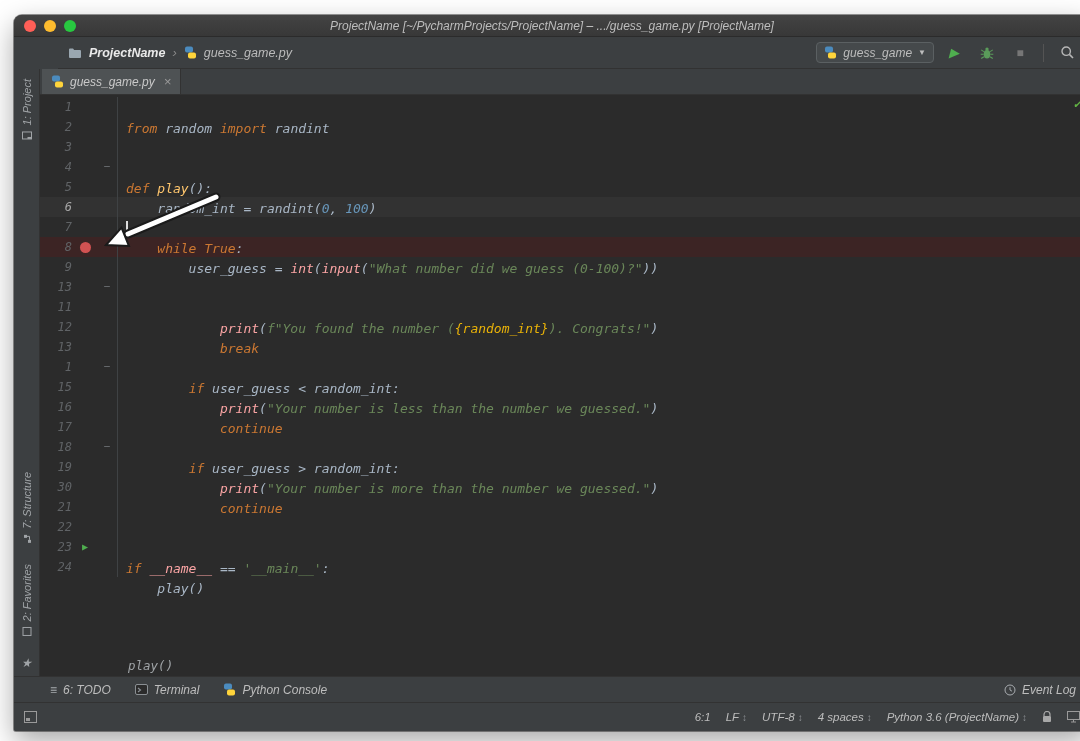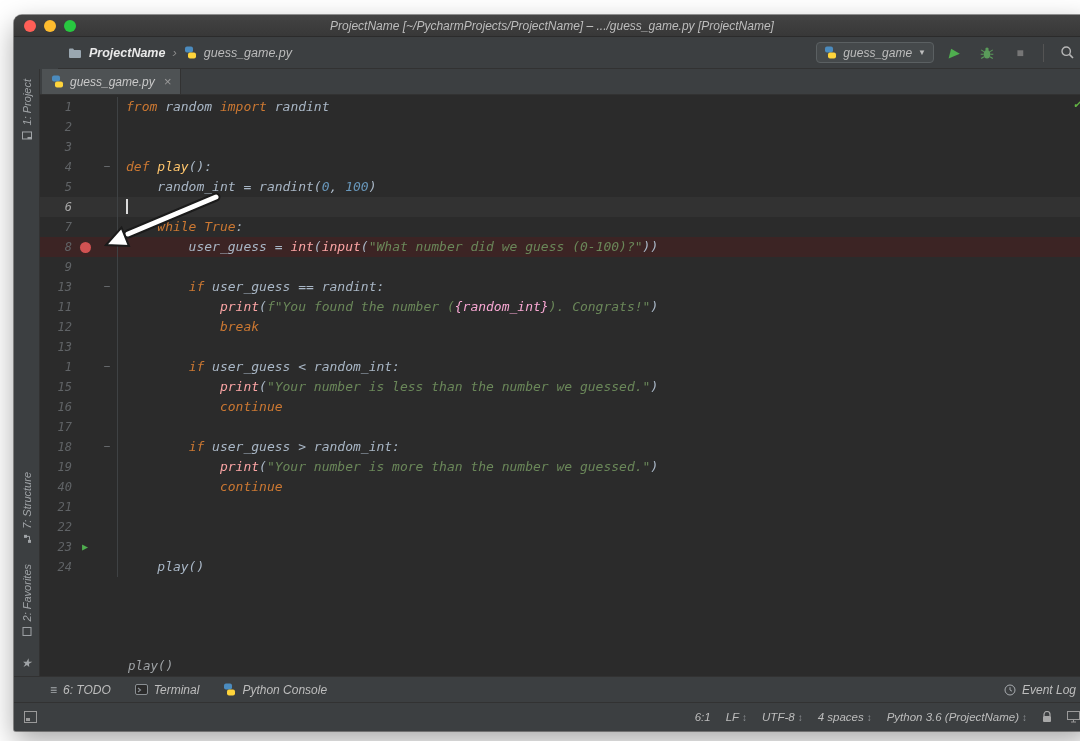--- a/index.html
+++ b/index.html
@@ -53,24 +53,24 @@
   .row.cur{background:#323232;}
   .row.bp{background:#3c2424;}
   .gut{flex:0 0 78px;display:flex;align-items:center;border-right:1px solid #3f4244;}
   .ln{flex:0 0 32px;text-align:right;color:#606366;font-size:12px;}
   .row.cur .ln{color:#a7a7a7;}
   .gic{flex:0 0 26px;display:flex;justify-content:center;align-items:center;}
   .gf{flex:0 0 18px;display:flex;justify-content:center;align-items:center;}
   .bpdot{width:11px;height:11px;border-radius:50%;background:#d25252;cursor:pointer;}
   .rga{color:#4fae4f;font-size:10px;cursor:pointer;}
   .foldm{color:#696d70;font-size:11px;cursor:pointer;}
-  .ct{padding-left:8px;color:#a9b7c6;}
+  .ct{padding-left:8px;color:#a9b7c6;margin-top:22px;}
   .caret{display:inline-block;width:2px;height:15px;background:#dcdcdc;vertical-align:-3px;}
   .tk-kw{color:#cc7832;} .tk-fn{color:#ffc66d;} .tk-str{color:#6a8759;}
-  .tk-num{color:#6897bb;} .tk-builtin{color:#fca5a5;} .tk-plain{color:#a9b7c6;} .tk-fexpr{color:#f9a8d4;}
+  .tk-num{color:#6897bb;} .tk-builtin{color:#fca5a5;} .tk-plain{color:#a9b7c6;} .tk-fexpr{color:#eab308;}
   .check-ok{position:absolute;top:1px;right:9px;color:#62b543;font-size:13px;font-weight:bold;}
   .stripe-red{position:absolute;right:1px;top:150px;width:8px;height:4px;background:#b84d4d;}
   .anno{position:absolute;left:38px;top:94px;pointer-events:none;}
   .ed-context{flex:0 0 22px;background:#2b2b2b;color:#9fa3a6;font-size:12.5px;display:flex;align-items:center;
     padding-left:88px;font-family:"DejaVu Sans Mono","Liberation Mono",monospace;}
   
   .toolwin{flex:0 0 26px;background:#3c3f41;border-top:1px solid #323232;display:flex;align-items:center;
     padding:0 14px 0 36px;gap:24px;color:#bdbdbd;font-size:12px;}
   .tw-item{display:flex;align-items:center;gap:6px;cursor:pointer;}
   .tw-ic{color:#a8acb0;font-size:12px;}
@@ -194,34 +194,34 @@
         <div>
             <div class="row"><div class="gut"><span class="ln">1</span><span class="gic"></span><span class="gf"></span></div><div class="ct"><span class="tk-kw">from</span><span class="tk-plain"> random </span><span class="tk-kw">import</span><span class="tk-plain"> randint</span></div></div>
             <div class="row"><div class="gut"><span class="ln">2</span><span class="gic"></span><span class="gf"></span></div><div class="ct"></div></div>
             <div class="row"><div class="gut"><span class="ln">3</span><span class="gic"></span><span class="gf"></span></div><div class="ct"></div></div>
             <div class="row"><div class="gut"><span class="ln">4</span><span class="gic"></span><span class="gf"><span class="foldm">−</span></span></div><div class="ct"><span class="tk-kw">def</span><span class="tk-plain"> </span><span class="tk-fn">play</span><span class="tk-plain">():</span></div></div>
             <div class="row"><div class="gut"><span class="ln">5</span><span class="gic"></span><span class="gf"></span></div><div class="ct"><span class="tk-plain">    random_int = randint(</span><span class="tk-num">0</span><span class="tk-plain">, </span><span class="tk-num">100</span><span class="tk-plain">)</span></div></div>
             <div class="row cur"><div class="gut"><span class="ln">6</span><span class="gic"></span><span class="gf"></span></div><div class="ct"><span class="caret"></span></div></div>
             <div class="row"><div class="gut"><span class="ln">7</span><span class="gic"></span><span class="gf"></span></div><div class="ct"><span class="tk-plain">    </span><span class="tk-kw">while</span><span class="tk-plain"> </span><span class="tk-kw">True</span><span class="tk-plain">:</span></div></div>
             <div class="row bp"><div class="gut"><span class="ln">8</span><span class="gic"><span class="bpdot"></span></span><span class="gf"></span></div><div class="ct"><span class="tk-plain">        user_guess = </span><span class="tk-builtin">int</span><span class="tk-plain">(</span><span class="tk-builtin">input</span><span class="tk-plain">(</span><span class="tk-str">"What number did we guess (0-100)?"</span><span class="tk-plain">))</span></div></div>
             <div class="row"><div class="gut"><span class="ln">9</span><span class="gic"></span><span class="gf"></span></div><div class="ct"></div></div>
-            <div class="row"><div class="gut"><span class="ln">13</span><span class="gic"></span><span class="gf"><span class="foldm">−</span></span></div><div class="ct"><span class="tk-plain">        </span><span class="tk-kw">if</span><span class="tk-plain"> user_guess == randint:</span></div></div>
+            <div class="row"><div class="gut"><span class="ln">13</span><span class="gic"></span><span class="gf"><span class="foldm">−</span></span></div></div>
             <div class="row"><div class="gut"><span class="ln">11</span><span class="gic"></span><span class="gf"></span></div><div class="ct"><span class="tk-plain">            </span><span class="tk-builtin">print</span><span class="tk-plain">(</span><span class="tk-str">f"You found the number (</span><span class="tk-fexpr">{random_int}</span><span class="tk-str">). Congrats!"</span><span class="tk-plain">)</span></div></div>
             <div class="row"><div class="gut"><span class="ln">12</span><span class="gic"></span><span class="gf"></span></div><div class="ct"><span class="tk-plain">            </span><span class="tk-kw">break</span></div></div>
             <div class="row"><div class="gut"><span class="ln">13</span><span class="gic"></span><span class="gf"></span></div><div class="ct"></div></div>
             <div class="row"><div class="gut"><span class="ln">1</span><span class="gic"></span><span class="gf"><span class="foldm">−</span></span></div><div class="ct"><span class="tk-plain">        </span><span class="tk-kw">if</span><span class="tk-plain"> user_guess &lt; random_int:</span></div></div>
             <div class="row"><div class="gut"><span class="ln">15</span><span class="gic"></span><span class="gf"></span></div><div class="ct"><span class="tk-plain">            </span><span class="tk-builtin">print</span><span class="tk-plain">(</span><span class="tk-str">"Your number is less than the number we guessed."</span><span class="tk-plain">)</span></div></div>
             <div class="row"><div class="gut"><span class="ln">16</span><span class="gic"></span><span class="gf"></span></div><div class="ct"><span class="tk-plain">            </span><span class="tk-kw">continue</span></div></div>
             <div class="row"><div class="gut"><span class="ln">17</span><span class="gic"></span><span class="gf"></span></div><div class="ct"></div></div>
             <div class="row"><div class="gut"><span class="ln">18</span><span class="gic"></span><span class="gf"><span class="foldm">−</span></span></div><div class="ct"><span class="tk-plain">        </span><span class="tk-kw">if</span><span class="tk-plain"> user_guess &gt; random_int:</span></div></div>
             <div class="row"><div class="gut"><span class="ln">19</span><span class="gic"></span><span class="gf"></span></div><div class="ct"><span class="tk-plain">            </span><span class="tk-builtin">print</span><span class="tk-plain">(</span><span class="tk-str">"Your number is more than the number we guessed."</span><span class="tk-plain">)</span></div></div>
-            <div class="row"><div class="gut"><span class="ln">40</span><span class="gic"></span><span class="gf"></span></div><div class="ct"><span class="tk-plain">            </span><span class="tk-kw">continue</span></div></div>
+            <div class="row"><div class="gut"><span class="ln">30</span><span class="gic"></span><span class="gf"></span></div><div class="ct"><span class="tk-plain">            </span><span class="tk-kw">continue</span></div></div>
             <div class="row"><div class="gut"><span class="ln">21</span><span class="gic"></span><span class="gf"></span></div><div class="ct"></div></div>
             <div class="row"><div class="gut"><span class="ln">22</span><span class="gic"></span><span class="gf"></span></div><div class="ct"></div></div>
-            <div class="row"><div class="gut"><span class="ln">23</span><span class="gic"><span class="rga">▶</span></span><span class="gf"></span></div></div>
+            <div class="row"><div class="gut"><span class="ln">23</span><span class="gic"><span class="rga">▶</span></span><span class="gf"></span></div><div class="ct"><span class="tk-kw">if</span><span class="tk-plain"> </span><span class="tk-builtin">__name__</span><span class="tk-plain"> == </span><span class="tk-str">'__main__'</span><span class="tk-plain">:</span></div></div>
             <div class="row"><div class="gut"><span class="ln">24</span><span class="gic"></span><span class="gf"></span></div><div class="ct"><span class="tk-plain">    play()</span></div></div>
           </div>
         <span class="check-ok">✓</span>
         <div class="stripe-red"></div>
         <svg class="anno" width="150" height="66" viewBox="0 0 150 66">
           <line x1="138" y1="8" x2="50" y2="45" stroke="#1b1b1b" stroke-width="9" stroke-linecap="round"></line>
           <line x1="138" y1="8" x2="50" y2="45" stroke="#ffffff" stroke-width="5" stroke-linecap="round"></line>
           <polygon points="28,56 43.5,38.5 51,57" fill="#ffffff" stroke="#1b1b1b" stroke-width="2"></polygon>
         </svg>
       </div>

